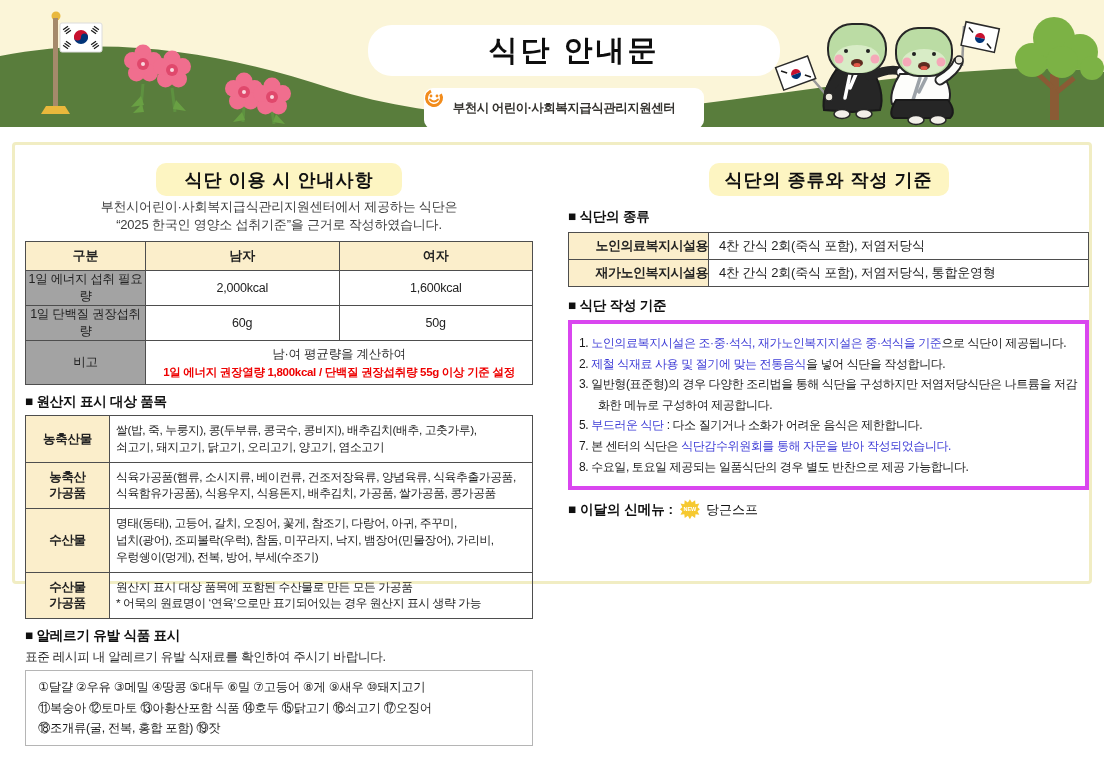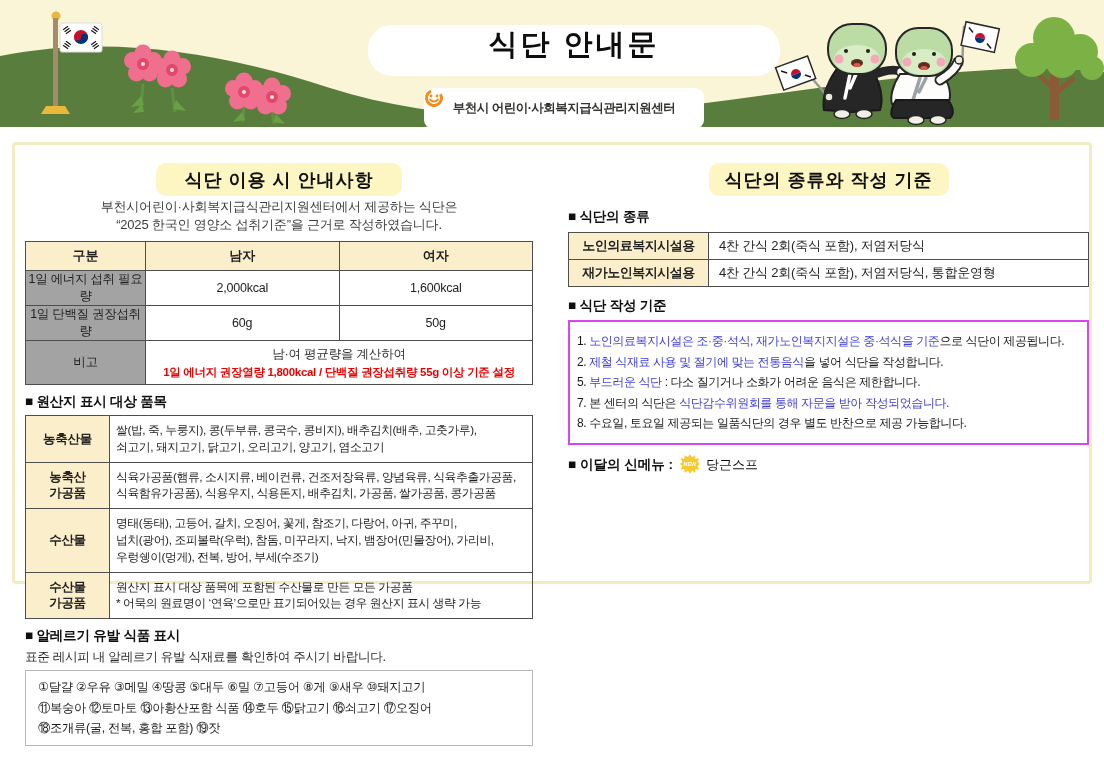--- a/index.html
+++ b/index.html
@@ -3,21 +3,21 @@
 <meta charset="utf-8">
 <style>
   *{margin:0;padding:0;box-sizing:border-box}
   html,body{width:1104px;height:772px}
   body{font-family:"Liberation Sans","DejaVu Sans",sans-serif;background:#ffffff;position:relative;overflow:hidden;color:#222}
 
   
   .banner{position:absolute;left:0;top:0;width:1104px;height:127px;background:#FBF5D8;overflow:hidden}
   .banner svg{position:absolute;left:0;top:0;display:block}
   .title-box{position:absolute;left:368px;top:25px;width:412px;height:51px;background:#fff;border-radius:24px;
-             display:flex;align-items:flex-start;justify-content:center}
+             display:flex;align-items:center;justify-content:center}
   .title-box h1{font-size:29px;font-weight:bold;letter-spacing:3px;color:#0e0e0e}
   .logo-box{position:absolute;left:424px;top:88px;width:280px;height:41px;background:#fff;border-radius:9px;
             display:flex;align-items:center;justify-content:center;gap:6px}
   .logo-text{font-size:12.5px;font-weight:bold;color:#35332f;letter-spacing:-0.5px}
 
   
   .card{position:absolute;left:12px;top:142px;width:1080px;height:442px;background:#fff;
         border:3px solid #F1EDC3;border-radius:4px}
   .col-left{position:absolute;left:10px;top:0;width:508px}
   .col-right{position:absolute;left:553px;top:0;width:521px}
@@ -52,24 +52,24 @@
   .origin td.items{font-size:11.8px;text-align:left;padding:6px 6px;line-height:16.8px;letter-spacing:-0.4px;color:#1d1d1d}
 
   .allergy-note{margin-top:4px;font-size:12.6px;color:#2a2a2a;letter-spacing:-0.3px}
   .allergy-box{margin-top:4px;border:1px solid #b5b5b5;padding:6px 12px;font-size:12.3px;line-height:20.5px;
                letter-spacing:-0.3px;color:#1d1d1d}
 
   
   .types{margin-top:6px}
   .types col.c1{width:140px}
   .types td{height:27px;font-size:13px}
-  .types td.types-lbl{background:#FBEECB;font-weight:bold;text-align:center;letter-spacing:-0.5px}
+  .types td.types-lbl{background:#FBEECB;font-weight:bold;text-align:right;letter-spacing:-0.5px}
   .types td.types-val{text-align:left;padding-left:10px;letter-spacing:-0.2px}
 
-  .criteria-box{margin-top:5px;border:2px solid #d946ef;padding:9px 7px;font-size:12px;line-height:20.6px;
+  .criteria-box{margin-top:5px;border:4px solid #d946ef;padding:9px 7px;font-size:12px;line-height:20.6px;
                 letter-spacing:-0.4px;color:#191919}
   .crit-item{padding-left:19px;text-indent:-19px}
   .blue{color:#3d3bd6}
 
   .newmenu{margin-top:9px;display:flex;align-items:flex-end;font-size:13.5px;font-weight:bold;color:#0f0f0f}
   .newmenu .nm-val{font-weight:normal;font-size:13px;margin-left:2px}
   .badge-new{display:inline-flex;align-items:center;justify-content:center;width:20px;height:20px;margin:0 4px 0 7px;
              background:#F6C930;color:#fff;font-size:5.5px;font-weight:bold;
              clip-path:polygon(50% 0,60% 17%,76% 6%,78% 25%,97% 22%,88% 40%,100% 50%,88% 60%,97% 78%,78% 75%,76% 94%,60% 83%,50% 100%,40% 83%,24% 94%,22% 75%,3% 78%,12% 60%,0 50%,12% 40%,3% 22%,22% 25%,24% 6%,40% 17%)}
 </style>
@@ -343,20 +343,21 @@
             <td class="types-lbl">재가노인복지시설용</td>
             <td class="types-val">4찬 간식 2회(죽식 포함), 저염저당식, 통합운영형</td>
           </tr>
         </tbody>
     </table>
 
     <div class="sec-h" style="margin-top:10px">■ 식단 작성 기준</div>
     <div class="criteria-box">
         <div class="crit-item"><span class="crit-num">1. </span><span class="blue">노인의료복지시설은 조·중·석식, 재가노인복지지설은 중·석식을 기준</span><span>으로 식단이 제공됩니다.</span></div>
         <div class="crit-item"><span class="crit-num">2. </span><span class="blue">제철 식재료 사용 및 절기에 맞는 전통음식</span><span>을 넣어 식단을 작성합니다.</span></div>
+        <div class="crit-item"><span class="crit-num">3. </span><span>일반형(표준형)의 경우 다양한 조리법을 통해 식단을 구성하지만 저염저당식단은 나트륨을 저감화한 메뉴로 구성하여 제공합니다.</span></div>
         <div class="crit-item"><span class="crit-num">5. </span><span class="blue">부드러운 식단</span><span> : 다소 질기거나 소화가 어려운 음식은 제한합니다.</span></div>
         <div class="crit-item"><span class="crit-num">7. </span><span>본 센터의 식단은 </span><span class="blue">식단감수위원회를 통해 자문을 받아 작성되었습니다.</span></div>
         <div class="crit-item"><span class="crit-num">8. </span><span>수요일, 토요일 제공되는 일품식단의 경우 별도 반찬으로 제공 가능합니다.</span></div>
       </div>
 
     <div class="newmenu">
       <span>■ 이달의 신메뉴 :</span>
       <span class="badge-new">NEW</span>
       <span class="nm-val">당근스프</span>
     </div>

